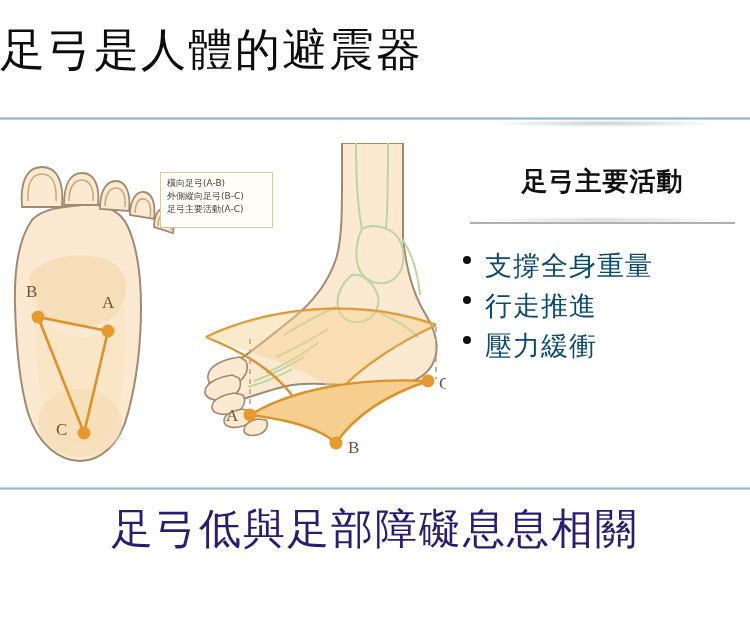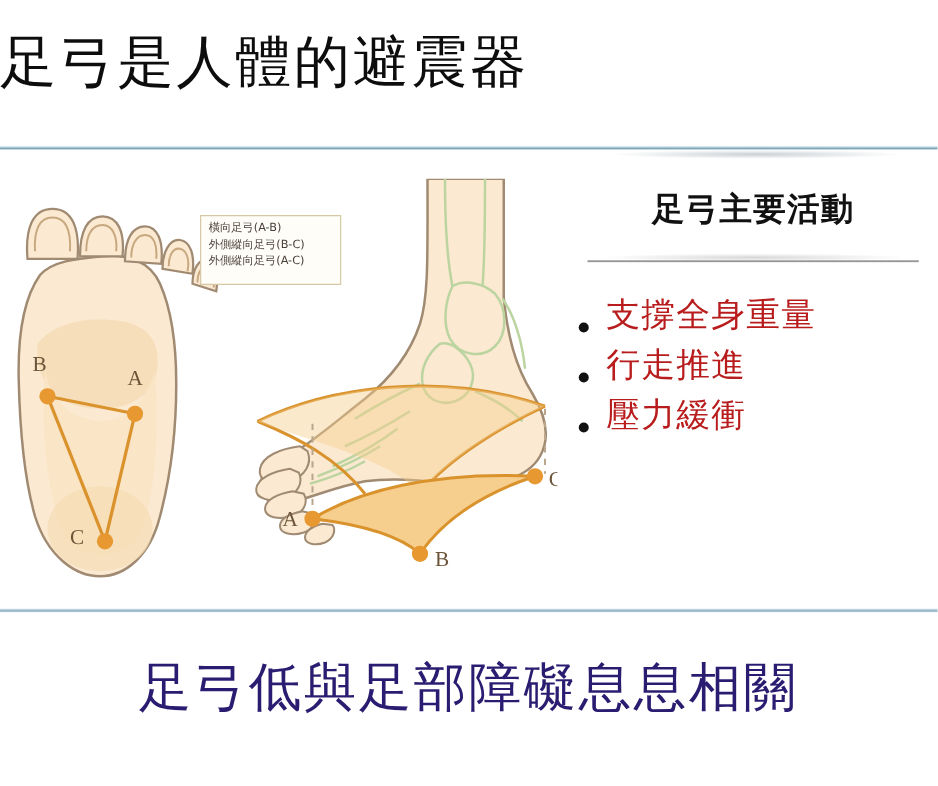--- a/index.html
+++ b/index.html
@@ -45,21 +45,21 @@
     height: 7px;
     background: radial-gradient(ellipse at center, rgba(120,140,150,0.40) 0%, rgba(120,140,150,0.0) 72%);
     pointer-events: none;
   }
   #divider-top-shadow { top: 120px; left: 490px; width: 230px; }
 
   
   #right-panel {
     position: absolute;
     left: 455px;
-    top: 150px;
+    top: 164px;
     width: 295px;
     height: 245px;
   }
   #right-heading {
     text-align: center;
     font-size: 26px;
     font-weight: bold;
     color: #111111;
     letter-spacing: 1px;
     line-height: 34px;
@@ -86,24 +86,24 @@
     height: 6px;
     background: radial-gradient(ellipse at center, rgba(150,150,150,0.38) 0%, rgba(150,150,150,0) 74%);
   }
   #bullet-list {
     list-style: none;
     margin: 18px 0 0 0;
     padding: 0 0 0 8px;
   }
   #bullet-list li {
     display: flex;
-    align-items: flex-end;
+    align-items: center;
     font-size: 27px;
     line-height: 40px;
-    color: #b91c1c;
+    color: #0c4a6e;
     letter-spacing: 1px;
     white-space: nowrap;
   }
   .bullet-dot {
     display: inline-block;
     width: 8px;
     height: 8px;
     border-radius: 50%;
     background: #111111;
     margin-right: 14px;
@@ -128,21 +128,21 @@
     font-size: 9px;
     line-height: 13px;
     color: #4a4038;
     white-space: nowrap;
     font-family: "DejaVu Sans", "Liberation Sans", sans-serif;
   }
 
   
   #bottom-headline {
     position: absolute;
-    top: 522px;
+    top: 501px;
     left: 0;
     width: 750px;
     text-align: center;
     font-size: 42px;
     line-height: 56px;
     color: #2a1c70;
     letter-spacing: 2px;
     white-space: nowrap;
   }
 
@@ -221,21 +221,21 @@
     <circle cx="82" cy="288" r="6.5"></circle>
   </g>
   <text class="pt-label" x="24" y="152">B</text>
   <text class="pt-label" x="100" y="163">A</text>
   <text class="pt-label" x="54" y="290">C</text>
 </svg>
 
 <div id="legend-box">
   <div>橫向足弓(A-B)</div>
   <div>外側縱向足弓(B-C)</div>
-  <div>外側縱向足弓(A-C)</div>
+  <div>足弓主要活動(A-C)</div>
 </div>
 
 <svg id="side-figure" width="250" height="320" viewBox="0 0 250 320">
 
   <path d="M207 0
            L 207 95
            C 210 125, 216 150, 230 172
            C 242 192, 244 208, 236 222
            C 226 240, 196 248, 164 244
            C 140 241, 118 239, 96 242

